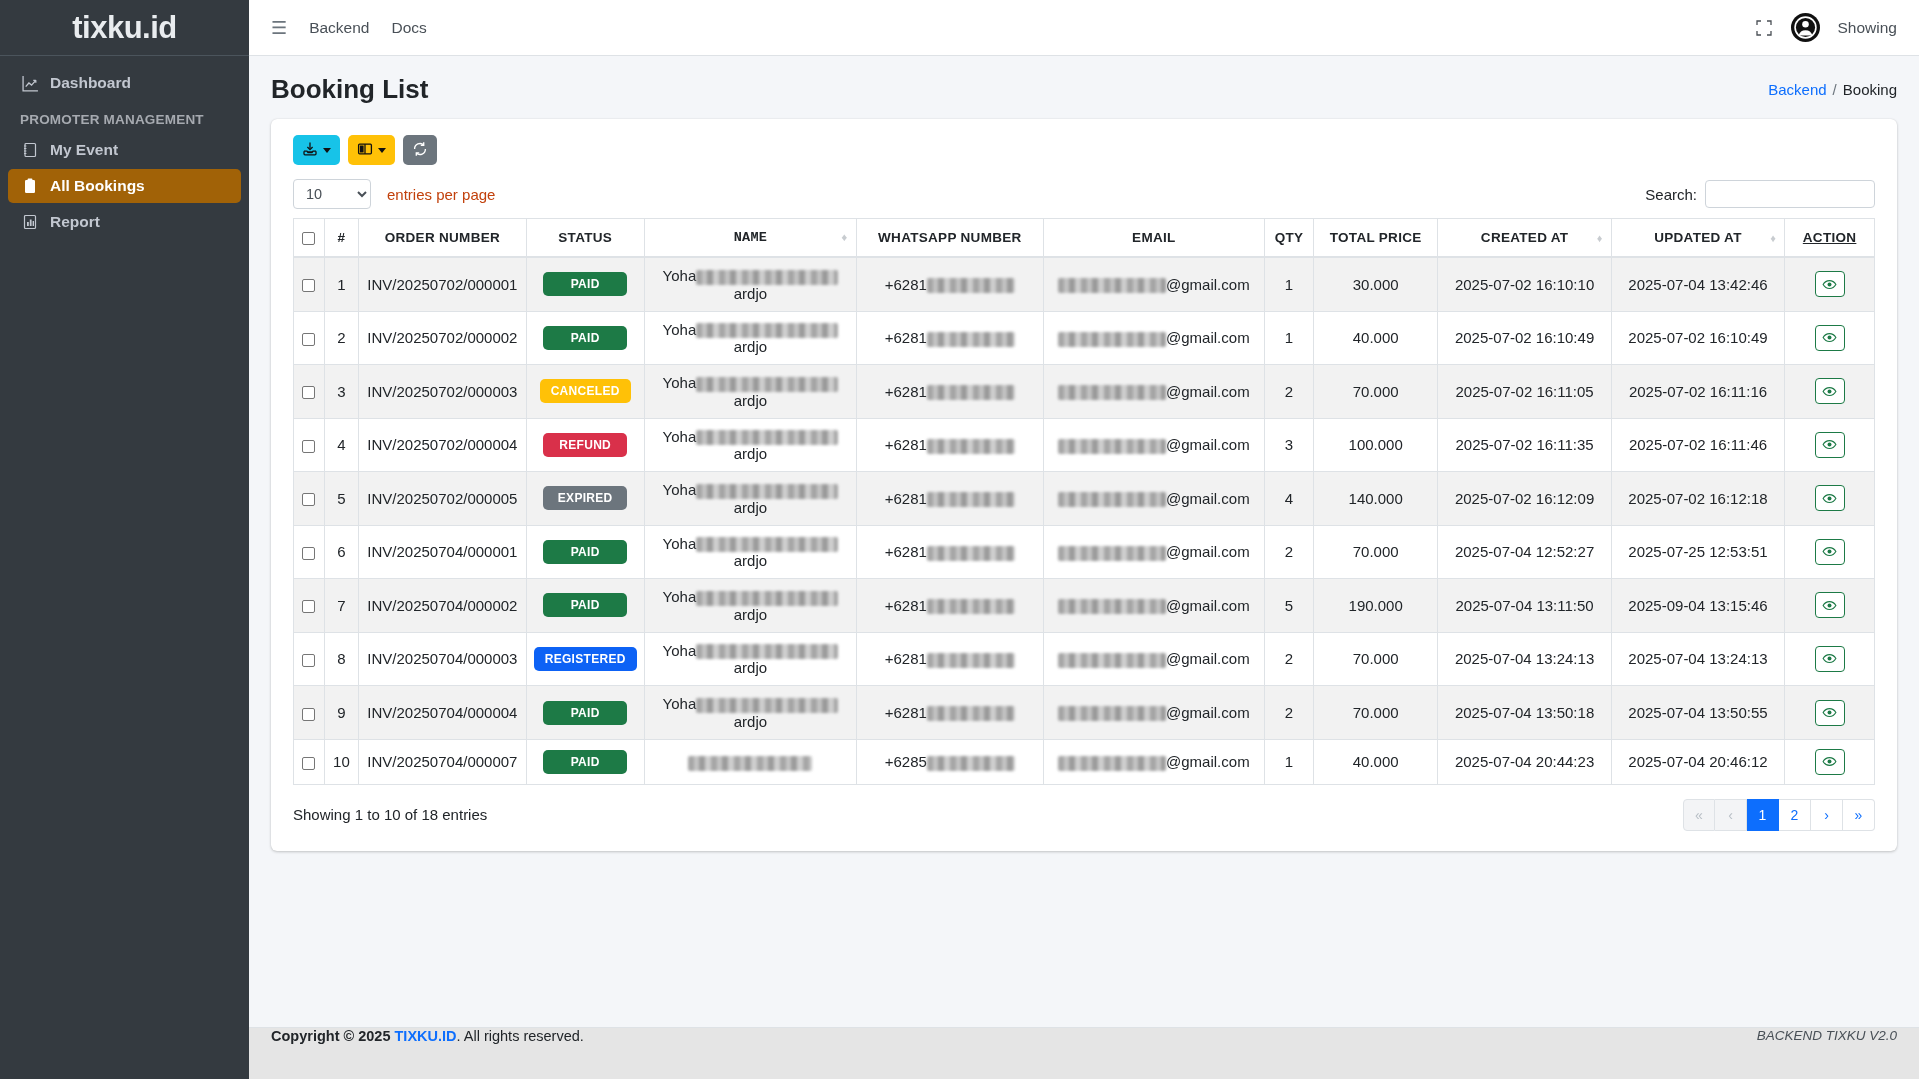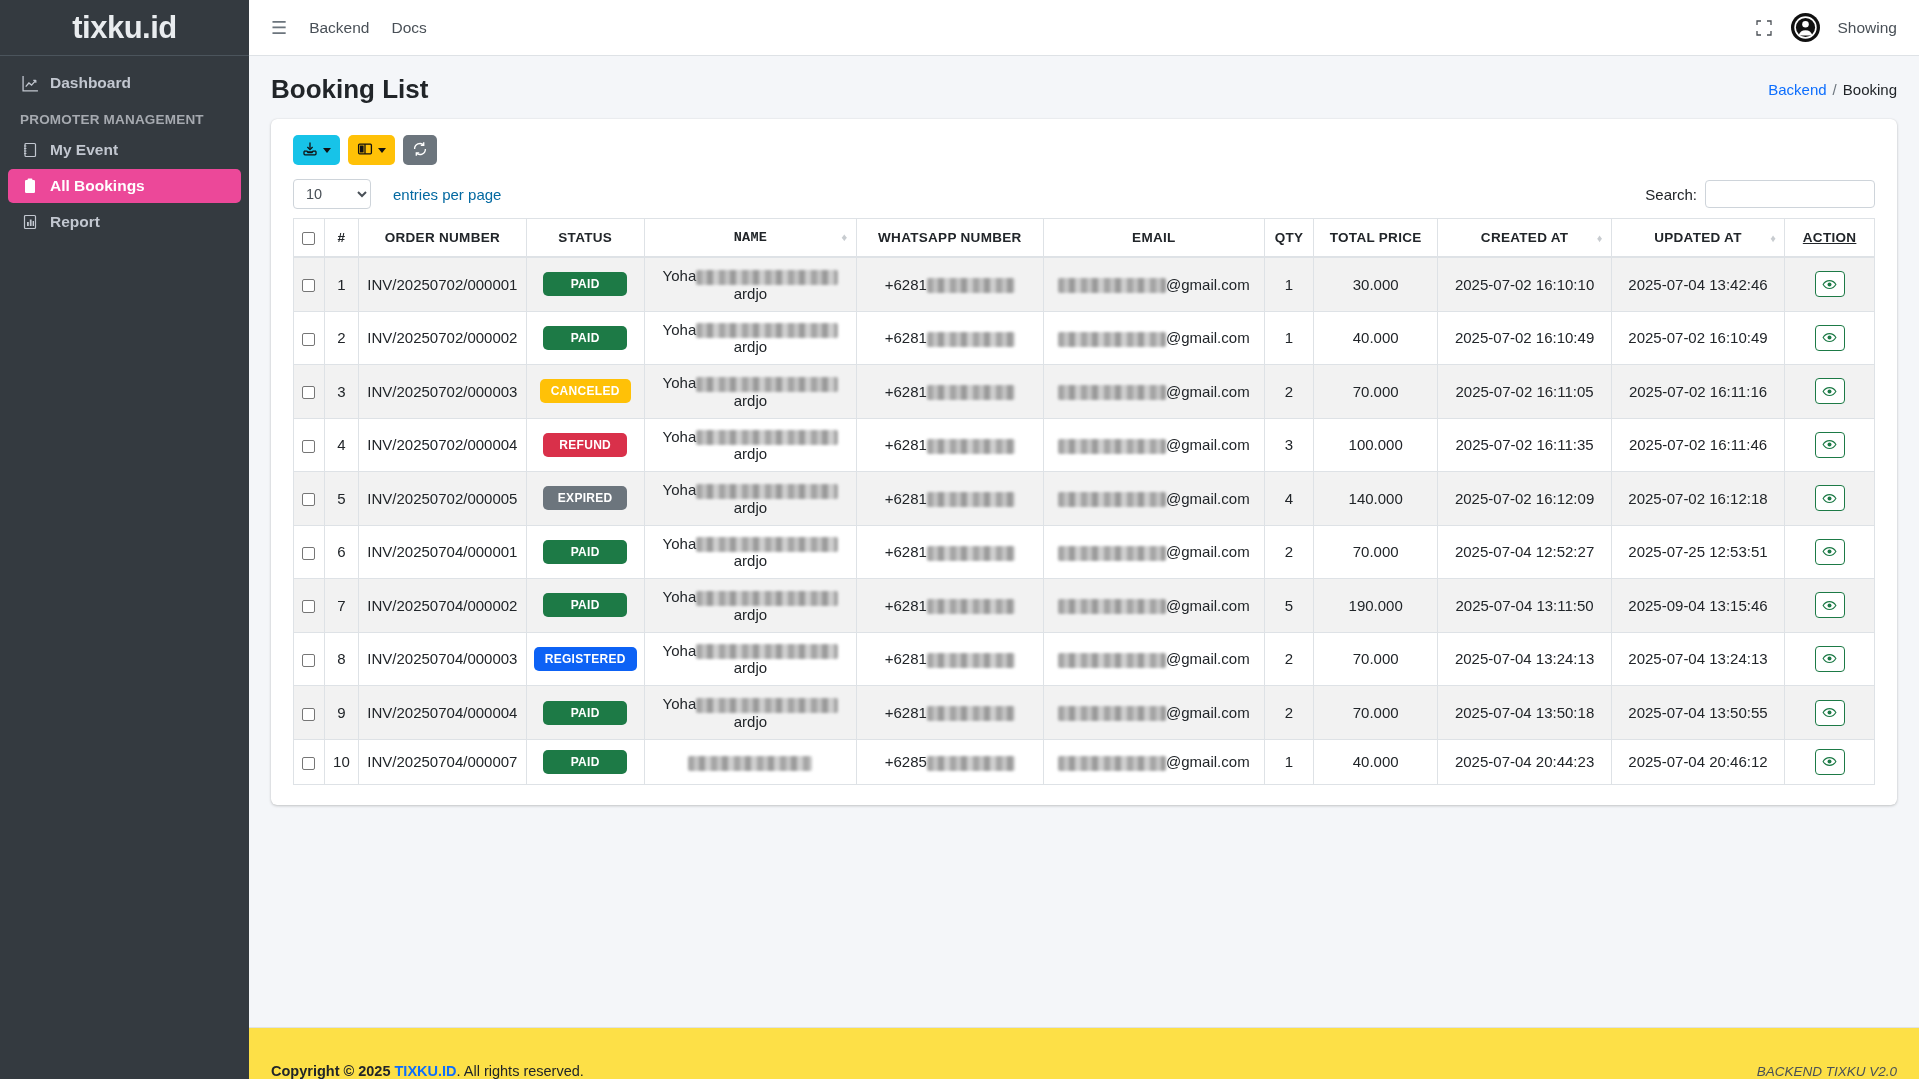--- a/index.html
+++ b/index.html
@@ -31,21 +31,21 @@
   .nav-item {
     display: flex; align-items: center;
     gap: 10px;
     padding: 8px 12px;
     border-radius: 5px;
     font-size: 15.5px;
     color: #c2c7d0;
     margin-bottom: 2px;
     cursor: pointer;
   }
-  .nav-item.active { background: #ec4899; color: #fff; }
+  .nav-item.active { background: #a16207; color: #fff; }
   .nav-item .nav-icon {
     width: 20px; display: inline-flex; justify-content: center; align-items: center;
   }
   .nav-header {
     padding: 10px 12px 6px 12px;
     font-size: 13.5px;
     color: #a6aab0;
     letter-spacing: 0.2px;
     text-transform: uppercase;
   }
@@ -122,21 +122,21 @@
   .btn-gray { background: #6c757d; color: #fff; }
   
   .lenrow { display: flex; align-items: center; margin-bottom: 9px; }
   .len-select {
     height: 30px; width: 78px;
     border: 1px solid #ced4da; border-radius: 4px;
     background: #fff; color: #495057;
     font-size: 14.5px; padding-left: 8px;
     font-family: "Liberation Sans", sans-serif;
   }
-  .len-label { font-size: 15px; color: #0369a1; margin-left: 22px; }
+  .len-label { font-size: 15px; color: #c2410c; margin-left: 16px; }
   .searchwrap { margin-left: auto; display: flex; align-items: center; gap: 8px; }
   .search-label { font-size: 15px; color: #212529; }
   .search-input {
     width: 170px; height: 28px;
     border: 1px solid #ced4da; border-radius: 4px;
     padding: 0 7px; font-size: 14px;
     font-family: "Liberation Sans", sans-serif;
   }
   
   table.dt {
@@ -216,23 +216,23 @@
     font-size: 14px; cursor: pointer;
   }
   .pg:first-child { border-left-width: 1px; border-radius: 4px 0 0 4px; }
   .pg:last-child { border-radius: 0 4px 4px 0; }
   .pg.disabled { background: #f3f4f6; color: #b8bfc6; }
   .pg.active { background: #0d6efd; color: #fff; border-color: #0d6efd; }
   
   #page-footer {
     position: absolute; left: 0; bottom: 0;
     width: 1670px; height: 52px;
-    background: #fde047;
+    background: #e5e5e5;
     border-top: 1px solid #dee2e6;
-    display: flex; align-items: flex-end;
+    display: flex; align-items: flex-start;
     padding: 0 22px;
     font-size: 14.5px; color: #212529;
   }
   #page-footer .brandlink { color: #0d6efd; font-weight: bold; }
   #page-footer .copy-strong { font-weight: bold; }
   #page-footer .version {
     margin-left: auto; font-style: italic; font-size: 13.5px; color: #495057;
   }
 </style>
 </head>
@@ -581,20 +581,31 @@
             <td><span class="eye-btn">
                 <svg width="15" height="15" viewBox="0 0 16 16" fill="none" stroke="#1d7a46" stroke-width="1.2">
                   <path d="M1.2 8S3.6 3.8 8 3.8 14.8 8 14.8 8 12.4 12.2 8 12.2 1.2 8 1.2 8z"></path>
                   <circle cx="8" cy="8" r="2.1" fill="#1d7a46" stroke="none"></circle>
                 </svg>
               </span></td>
           </tr>
         </tbody>
     </table>
 
+    <div class="tfoot-row">
+      <div class="showing">Showing 1 to 10 of 18 entries</div>
+      <div class="pagination" id="pagination">
+          <div class="pg disabled">«</div>
+          <div class="pg disabled">‹</div>
+          <div class="pg active">1</div>
+          <div class="pg">2</div>
+          <div class="pg">›</div>
+          <div class="pg">»</div>
+        </div>
+    </div>
 
   </div>
 
   <div id="page-footer">
     <span class="copy-strong">Copyright © 2025</span>&nbsp;<span class="brandlink">TIXKU.ID</span><span>. All rights reserved.</span>
     <span class="version">BACKEND TIXKU V2.0</span>
   </div>
 
 </div>
 

